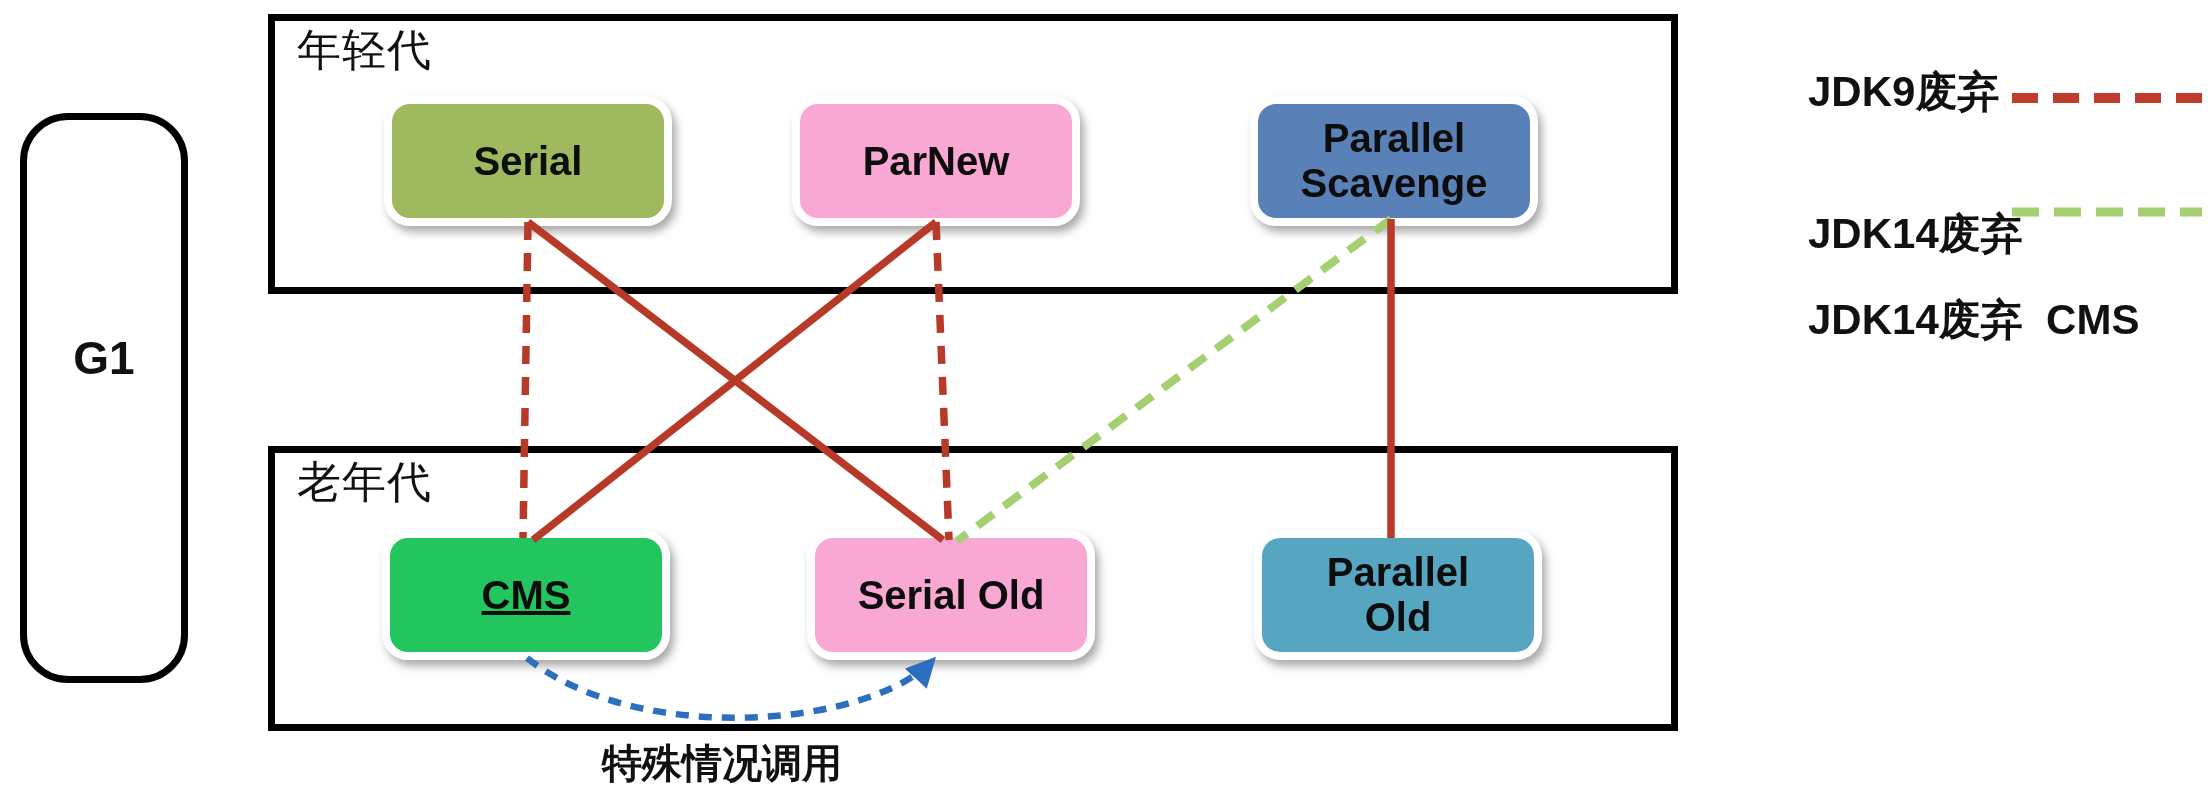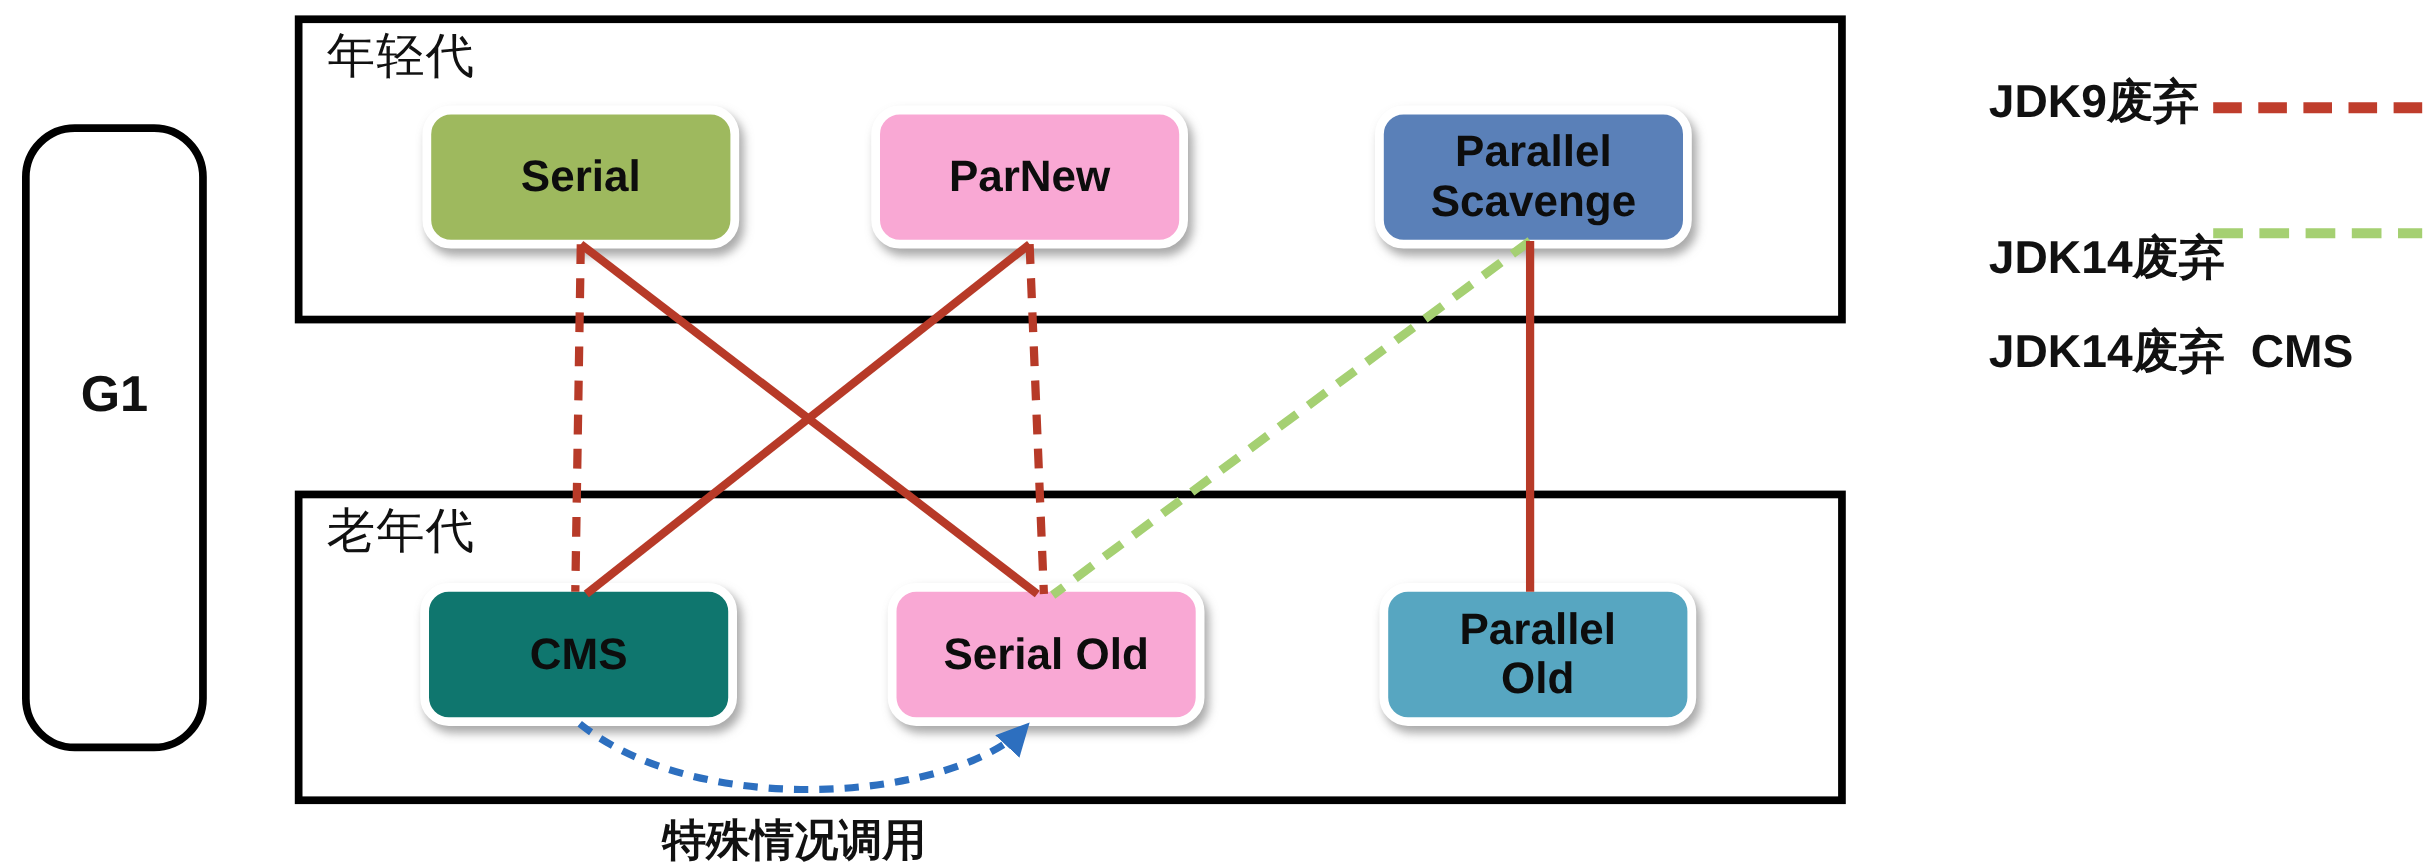--- a/index.html
+++ b/index.html
@@ -89,21 +89,21 @@
     <span class="box-label">Serial</span>
   </div>
   <div class="collector c-parnew" style="background: #f9a8d4;">
     <span class="box-label">ParNew</span>
   </div>
   <div class="collector c-pscavenge" style="background: rgb(90, 128, 184);">
     <span class="box-label">Parallel
 Scavenge</span>
   </div>
 
-  <div class="collector c-cms" style="background: #0f766e;">
+  <div class="collector c-cms" style="background: #22c55e; text-decoration: underline;">
     <span class="box-label">CMS</span>
   </div>
   <div class="collector c-serialold" style="background: #f9a8d4;">
     <span class="box-label">Serial Old</span>
   </div>
   <div class="collector c-parallelold" style="background: rgb(87, 166, 193);">
     <span class="box-label">Parallel
 Old</span>
   </div>
 

